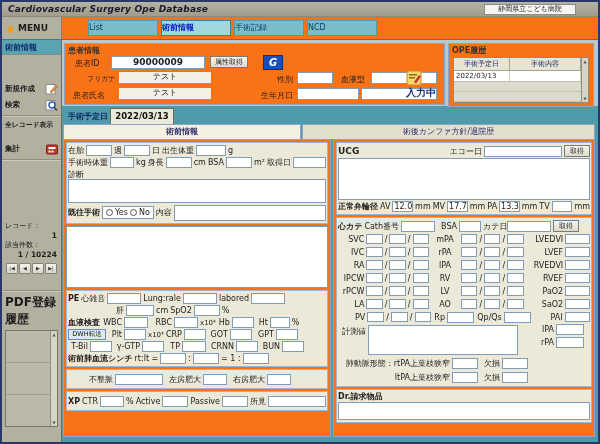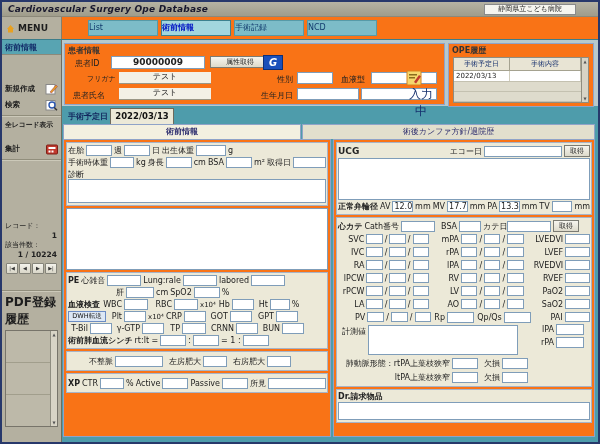--- a/index.html
+++ b/index.html
@@ -34,21 +34,21 @@
 .patient{left:2px;top:3px;width:381px;height:62px}
 .ope{left:386px;top:3px;width:146px;height:64px}
 .ph{position:absolute;left:3px;top:1px;font-weight:bold;color:#333}
 .plbl{position:absolute;white-space:nowrap;color:#222}
 .in{background:#fff;border:1px solid #7f9db9;height:11px;font-size:8px;line-height:9px;padding:0 1px;overflow:hidden;white-space:nowrap}
 .abs{position:absolute}
 .uline{background:#f3f1e6;border:none;border-bottom:1px solid #9a9786;text-align:center}
 .btn{background:linear-gradient(#f6f5ef,#dddacb);border:1px solid #7b7b73;font-size:7px;text-align:center;color:#1d1d1d;line-height:10px}
 .glogo{background:#1a4fba;color:#fff;font-weight:bold;font-style:italic;text-align:center;font-size:10px;line-height:13px;border:1px solid #0d2f78}
 .edit{position:absolute;right:8px;top:26px;width:30px;text-align:center}
-.edit .elbl{font-size:12px;color:#16306e;font-weight:normal}
+.edit .elbl{font-size:10px;color:#16306e;font-weight:bold}
 .otable{position:absolute;left:4px;top:13px;right:4px;bottom:3px;border:1px solid #8f8d80;display:flex;background:#dedbcc}
 .ocells{flex:1;display:flex;flex-direction:column}
 .ohr{display:flex;height:13px;background:#e8e4d4;border-bottom:1px solid #a5a290;font-size:7px;color:#16306e}
 .ohr>div{border-right:1px solid #a5a290;text-align:center;line-height:12px}
 .orow{display:flex;height:11px;background:#fff;border-bottom:1px solid #c4c1b0;font-size:7px}
 .orow>div{border-right:1px solid #d0cdbc;line-height:10px;padding-left:2px}
 .ogray{background:#dedbcc;height:11px;border-bottom:1px solid #c4c1b0}
 .oc1{width:56px}.oc2{flex:1}
 .sched-l{position:absolute;left:6px;top:71px;font-weight:bold;color:#12275e}
 .sched-d{position:absolute;left:48px;top:68px;width:64px;height:16px;background:#ece9d8;border:1px solid #6d6a5c;border-bottom:none;font-weight:bold;font-size:8.5px;text-align:center;line-height:15px;color:#111}
@@ -59,21 +59,21 @@
 .colR{left:271px;top:99px;width:262px;height:298px;overflow:hidden}
 .sec{border:1px solid #a7b4c8;margin:2px;padding:1px;background:#ece9d8}
 .fr{display:flex;align-items:center;gap:2px;margin:1px 0;white-space:nowrap}
 .lb{white-space:nowrap;color:#222}
 .b{font-weight:bold}
 .rr{text-align:right;display:inline-block}
 .ta{background:#fff;border:1px solid #7f9db9;margin:1px 0}
 .rbox{background:#fff;border:1px solid #7f9db9;display:flex;align-items:center;gap:2px;padding:0 3px;height:13px}
 .radio{width:7px;height:7px;border:1px solid #555;border-radius:50%;background:#fff;display:inline-block}
 .dwh{background:#dde8f5;border:1px solid #6b8cc4;font-size:6.5px;line-height:9px;text-align:center;color:#111}
-.cl1{width:28px;text-align:right}.cl2{width:30px;text-align:right}.cl3{width:40px;text-align:right}
+.cl1{width:28px;text-align:right}.cl2{width:30px;text-align:center}.cl3{width:40px;text-align:right}
 .ci{width:17px;height:10px}.ci3{width:26px;height:10px}
 .sl{width:3px;text-align:center}.w12{width:12px}.w14{width:14px}.w16{width:16px}.w20{width:20px}.w22{width:22px}.w24{width:24px}.w26{width:26px}.w28{width:28px}.w30{width:30px}.w34{width:34px}.w36{width:36px}.w38{width:38px}.w48{width:48px}
 .f1{flex:1}
 svg{display:block}
 </style>
 </head>
 <body>
 
 <div class="win">
 
@@ -165,21 +165,21 @@
       </div>
     </div>
 
     <div class="main">
       <div class="band"></div>
 
       <div class="panel patient">
         <div class="ph">患者情報</div>
         <span class="plbl" style="left:10px;top:14px">患者ID</span>
         <div class="in abs" style="left:46px;top:12px;width:94px;height:13px;font-weight:bold;font-size:9px;text-align:center;line-height:11px">90000009</div>
-        <div class="btn abs" style="left:145px;top:12px;width:60px;height:12px">属性取得</div>
+        <div class="btn abs" style="left:145px;top:12px;width:38px;height:12px">属性取得</div>
         <div class="glogo abs" style="left:198px;top:11px;width:20px;height:15px">G</div>
         <span class="plbl" style="left:22px;top:30px;font-size:7px">フリガナ</span>
         <div class="in abs uline" style="left:54px;top:28px;width:92px;height:12px">テスト</div>
         <span class="plbl" style="left:212px;top:30px">性別</span>
         <div class="in abs" style="left:232px;top:28px;width:36px;height:12px"></div>
         <span class="plbl" style="left:276px;top:30px">血液型</span>
         <div class="in abs" style="left:306px;top:28px;width:66px;height:12px"></div>
         <span class="plbl" style="left:8px;top:46px">患者氏名</span>
         <div class="in abs uline" style="left:54px;top:44px;width:92px;height:12px">テスト</div>
         <span class="plbl" style="left:196px;top:46px">生年月日</span>
@@ -244,20 +244,31 @@
             <span class="in w26"></span>
             <span class="lb">cm</span>
             <span class="lb">BSA</span>
             <span class="in w26"></span>
             <span class="lb">m²</span>
             <span class="lb">取得日</span>
             <span class="in f1"></span>
           </div>
           <div class="lb" style="height:9px">診断</div>
           <div class="ta" style="height:24px"></div>
+          <div class="fr" style="height:17px">
+            <span class="lb b">既往手術</span>
+            <span class="rbox">
+              <span class="radio"></span>
+              <span class="lb">Yes</span>
+              <span class="radio"></span>
+              <span class="lb">No</span>
+            </span>
+            <span class="lb">内容</span>
+            <span class="ta f1" style="height:16px"></span>
+          </div>
         </div>
 
         <div class="ta" style="margin:2px;height:62px"></div>
 
         <div class="sec">
           <div class="fr">
             <span class="lb b">PE</span>
             <span class="lb">心雑音</span>
             <span class="in w34"></span>
             <span class="lb">Lung:rale</span>

